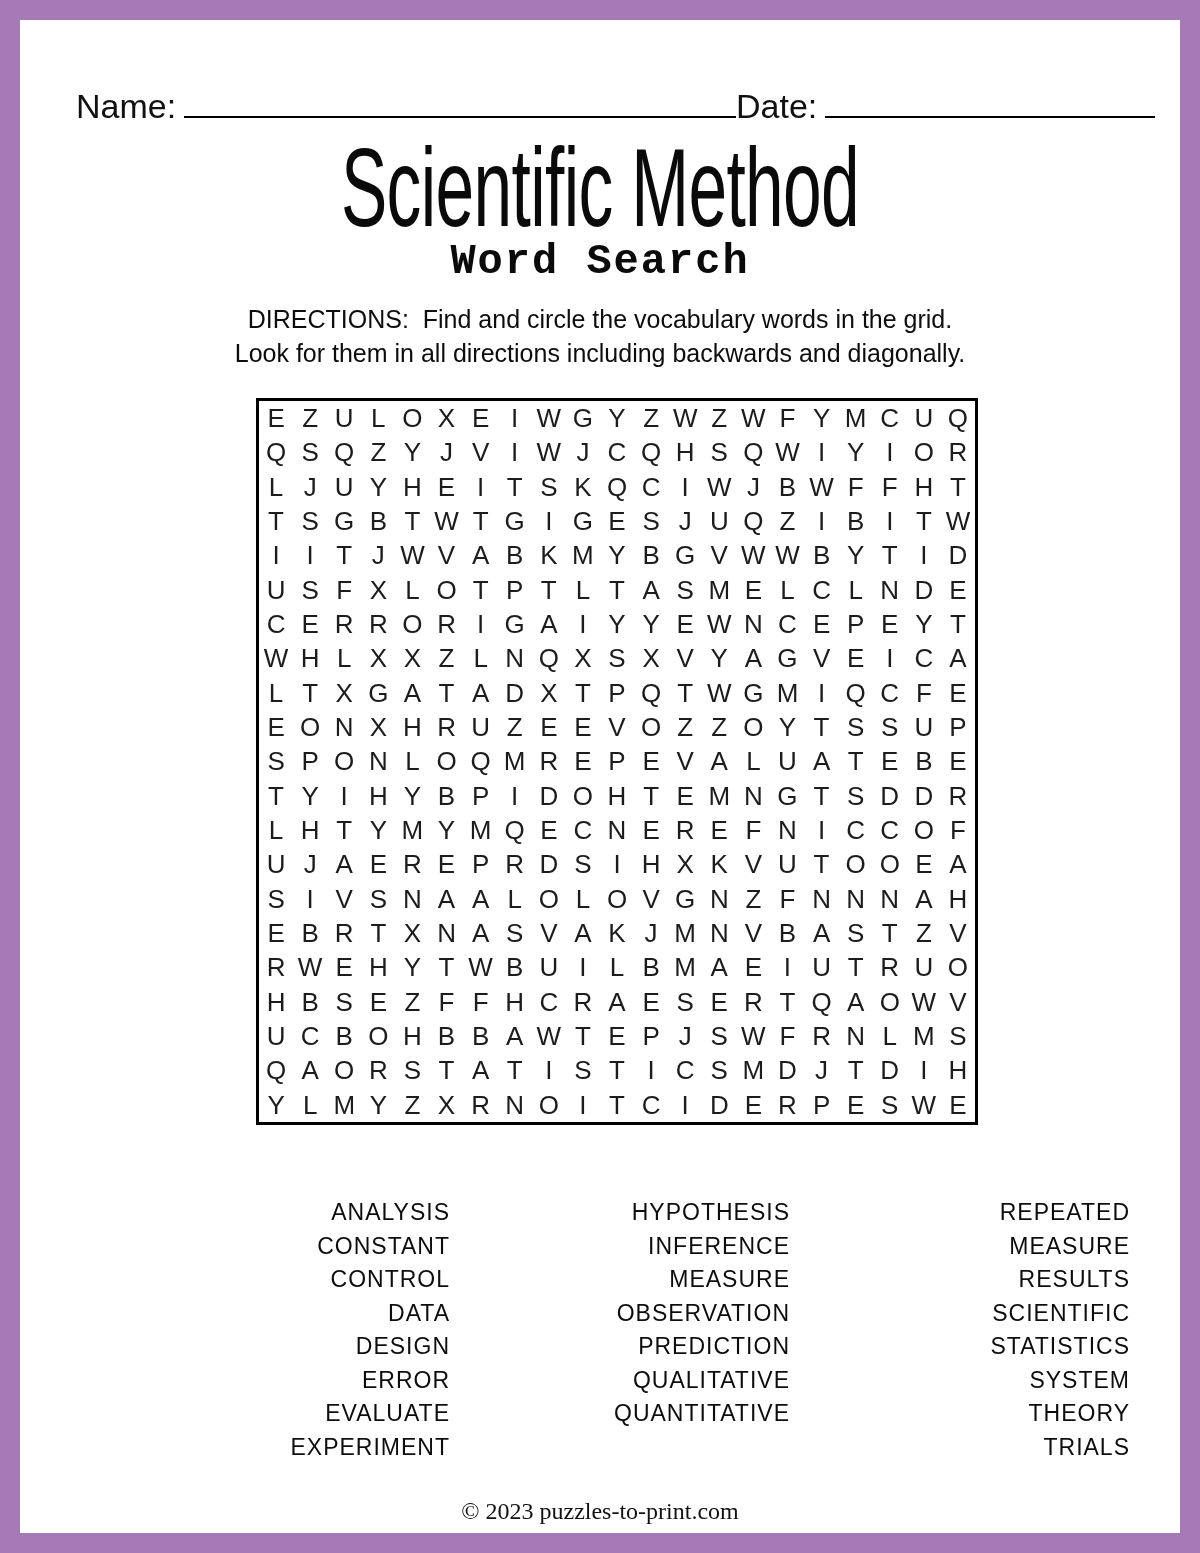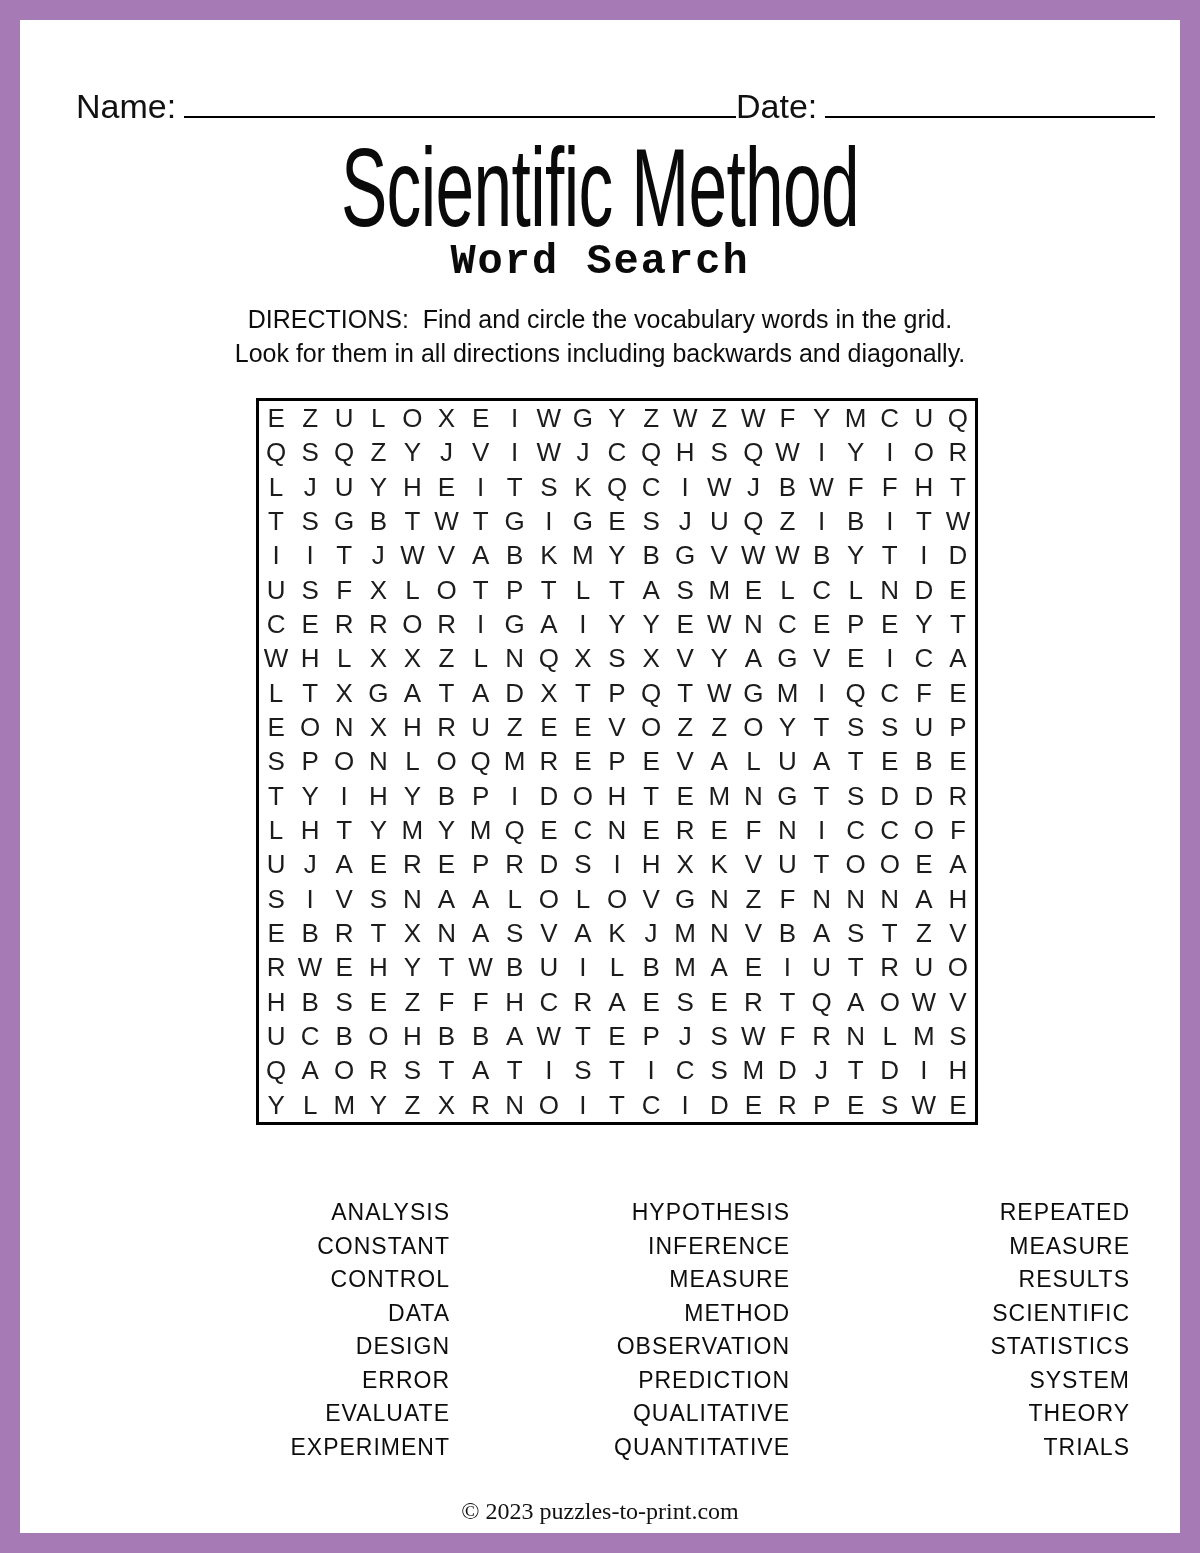--- a/index.html
+++ b/index.html
@@ -608,21 +608,20 @@
         <div class="word">DATA</div>
         <div class="word">DESIGN</div>
         <div class="word">ERROR</div>
         <div class="word">EVALUATE</div>
         <div class="word">EXPERIMENT</div>
       </div>
       <div class="word-col">
         <div class="word">HYPOTHESIS</div>
         <div class="word">INFERENCE</div>
         <div class="word">MEASURE</div>
-        <div class="word">METHOD</div>
         <div class="word">OBSERVATION</div>
         <div class="word">PREDICTION</div>
         <div class="word">QUALITATIVE</div>
         <div class="word">QUANTITATIVE</div>
       </div>
       <div class="word-col">
         <div class="word">REPEATED</div>
         <div class="word">MEASURE</div>
         <div class="word">RESULTS</div>
         <div class="word">SCIENTIFIC</div>

